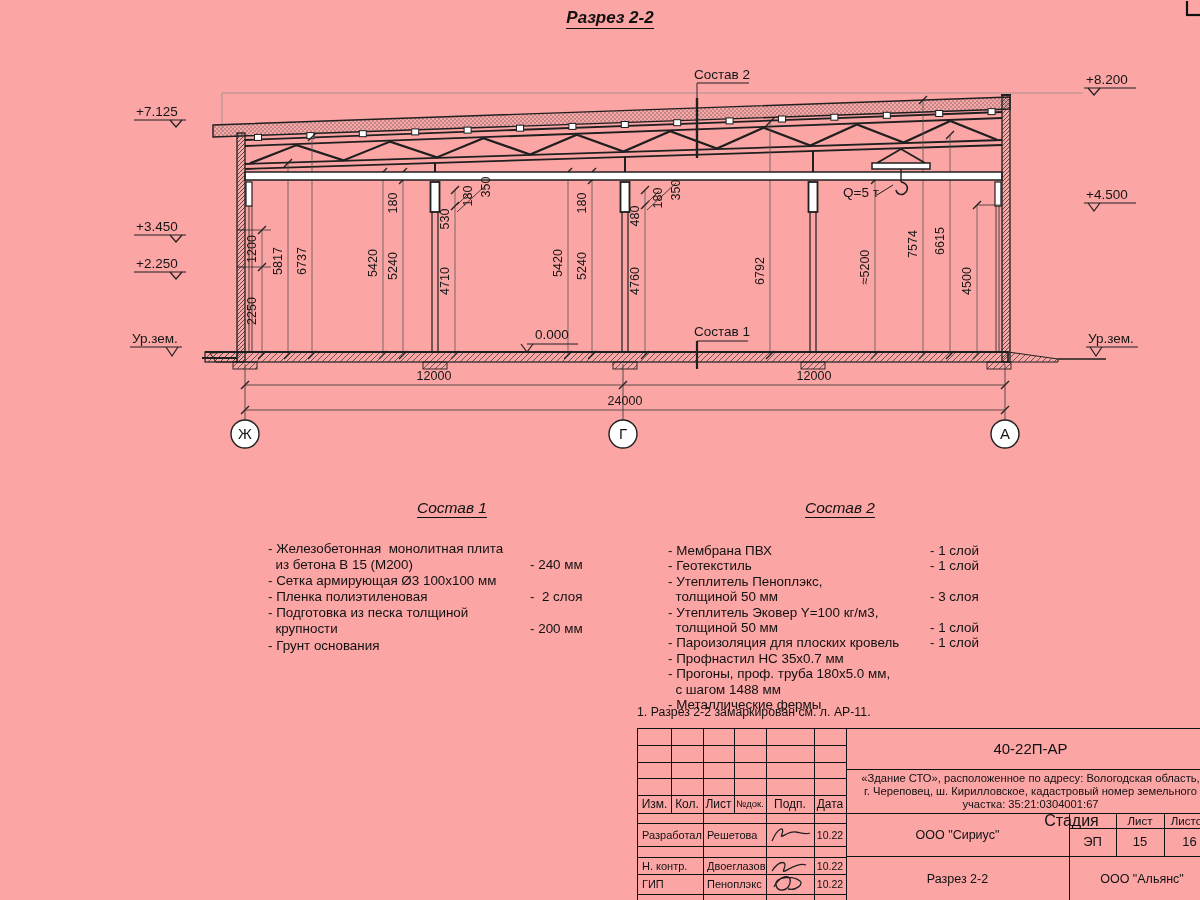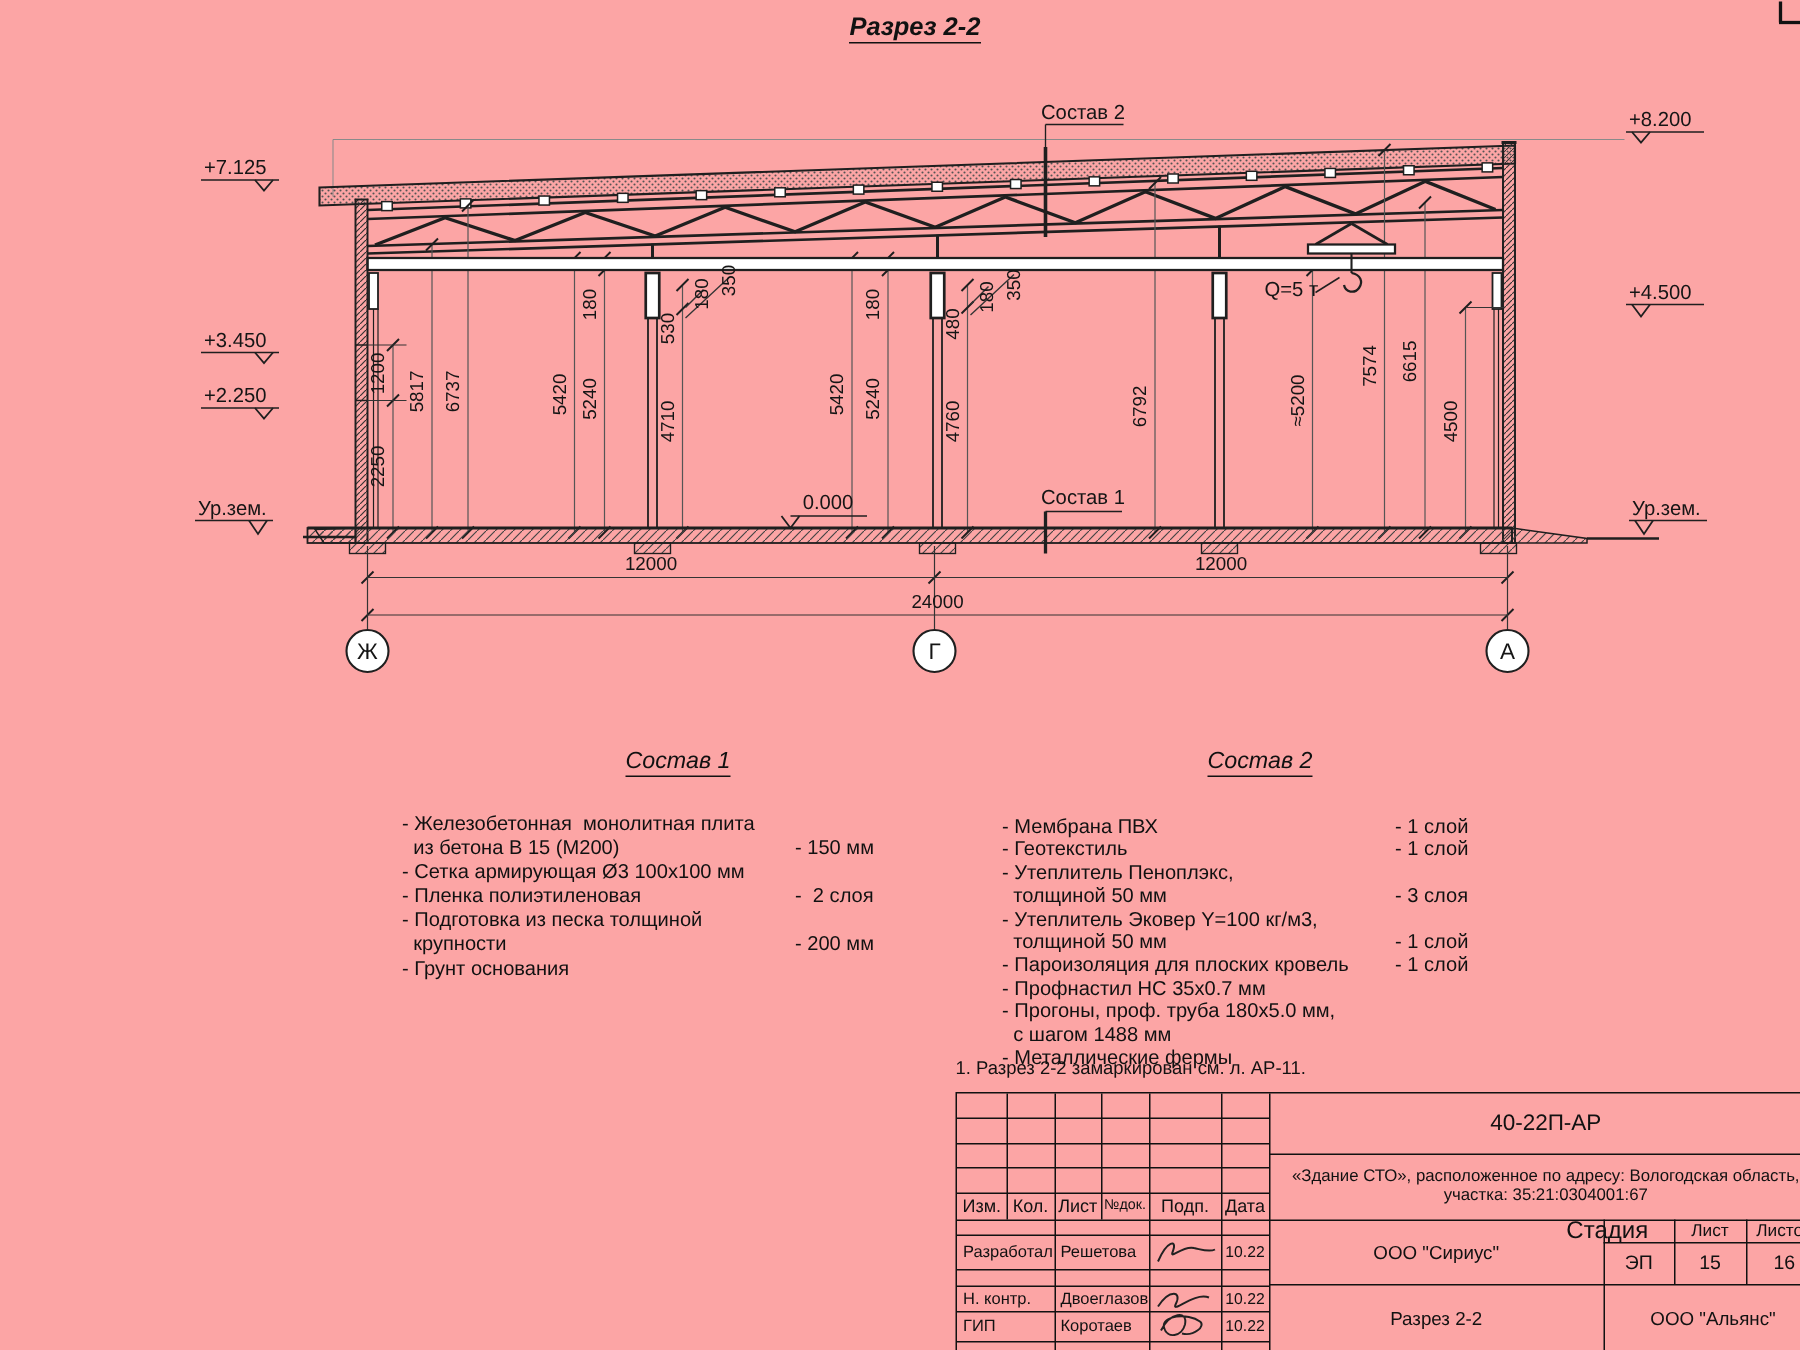--- a/index.html
+++ b/index.html
@@ -279,21 +279,21 @@
 
   
   <div class="stitle" style="left:352px;top:499px;"><span>Состав 1</span></div>
   <div class="slist" style="left:268px;top:541px;">
     <div class="srow">
         <span class="n">- Железобетонная  монолитная плита</span>
         <span class="v"></span>
       </div>
     <div class="srow">
         <span class="n">  из бетона В 15 (М200)</span>
-        <span class="v">- 150 мм</span>
+        <span class="v">- 240 мм</span>
       </div>
     <div class="srow">
         <span class="n">- Сетка армирующая Ø3 100х100 мм</span>
         <span class="v"></span>
       </div>
     <div class="srow">
         <span class="n">- Пленка полиэтиленовая</span>
         <span class="v">-  2 слоя</span>
       </div>
     <div class="srow">
@@ -394,33 +394,34 @@
     <div class="cell" style="left:128px;top:66px;width:48px;height:18px;">Подп.</div>
     <div class="cell" style="left:176px;top:66px;width:32px;height:18px;">Дата</div>
 
     <div class="cell left" style="left:0;top:94px;width:65px;height:23px;font-size:11px;">Разработал</div>
     <div class="cell left" style="left:65px;top:94px;width:63px;height:23px;font-size:11px;">Решетова</div>
     <div class="cell" style="left:176px;top:94px;width:32px;height:23px;font-size:10.5px;">10.22</div>
     <div class="cell left" style="left:0;top:128px;width:65px;height:17px;font-size:11px;">Н. контр.</div>
     <div class="cell left" style="left:65px;top:128px;width:63px;height:17px;font-size:11px;">Двоеглазов</div>
     <div class="cell" style="left:176px;top:128px;width:32px;height:17px;font-size:10.5px;">10.22</div>
     <div class="cell left" style="left:0;top:145px;width:65px;height:20px;font-size:11px;">ГИП</div>
-    <div class="cell left" style="left:65px;top:145px;width:63px;height:20px;font-size:11px;">Коротаев</div>
+    <div class="cell left" style="left:65px;top:145px;width:63px;height:20px;font-size:11px;">Пеноплэкс</div>
     <div class="cell" style="left:176px;top:145px;width:32px;height:20px;font-size:10.5px;">10.22</div>
 
     <svg class="sig" style="left:130px;top:95px;" width="46" height="22" viewBox="0 0 46 22">
       <path d="M4,17 C10,3 17,2 14,10 C11,17 20,6 28,8 C33,9 38,11 42,9" fill="none" stroke="#222" stroke-width="1.3"></path>
     </svg>
     <svg class="sig" style="left:128px;top:128px;" width="50" height="38" viewBox="0 0 50 38">
       <path d="M6,14 C14,2 22,4 18,12 C14,20 30,4 40,8 M8,30 C14,18 26,16 24,26 C22,34 12,36 10,28 C8,20 26,18 34,24 C38,27 30,34 22,32" fill="none" stroke="#222" stroke-width="1.3"></path>
     </svg>
 
     <div class="cell" style="left:208px;top:0;width:369px;height:40px;font-size:15px;">40-22П-АР</div>
     <div class="cell" style="left:208px;top:40px;width:369px;height:44px;font-size:11.2px;line-height:13px;flex-direction:column;">
       <span>«Здание СТО», расположенное по адресу: Вологодская область,</span>
+      <span>г. Череповец, ш. Кирилловское, кадастровый номер земельного</span>
       <span>участка: 35:21:0304001:67</span>
     </div>
     <div class="cell" style="left:208px;top:84px;width:223px;height:43px;font-size:12.5px;">ООО "Сириус"</div>
     <div class="cell" style="left:410px;top:84px;width:47px;height:15px;font-size:16px;">Стадия</div>
     <div class="cell" style="left:478px;top:84px;width:48px;height:15px;font-size:11.5px;">Лист</div>
     <div class="cell" style="left:526px;top:84px;width:51px;height:15px;font-size:11.5px;">Листов</div>
     <div class="cell" style="left:431px;top:99px;width:47px;height:28px;font-size:13px;">ЭП</div>
     <div class="cell" style="left:478px;top:99px;width:48px;height:28px;font-size:13px;">15</div>
     <div class="cell" style="left:526px;top:99px;width:51px;height:28px;font-size:13px;">16</div>
     <div class="cell" style="left:208px;top:127px;width:223px;height:45px;font-size:12.5px;">Разрез 2-2</div>

